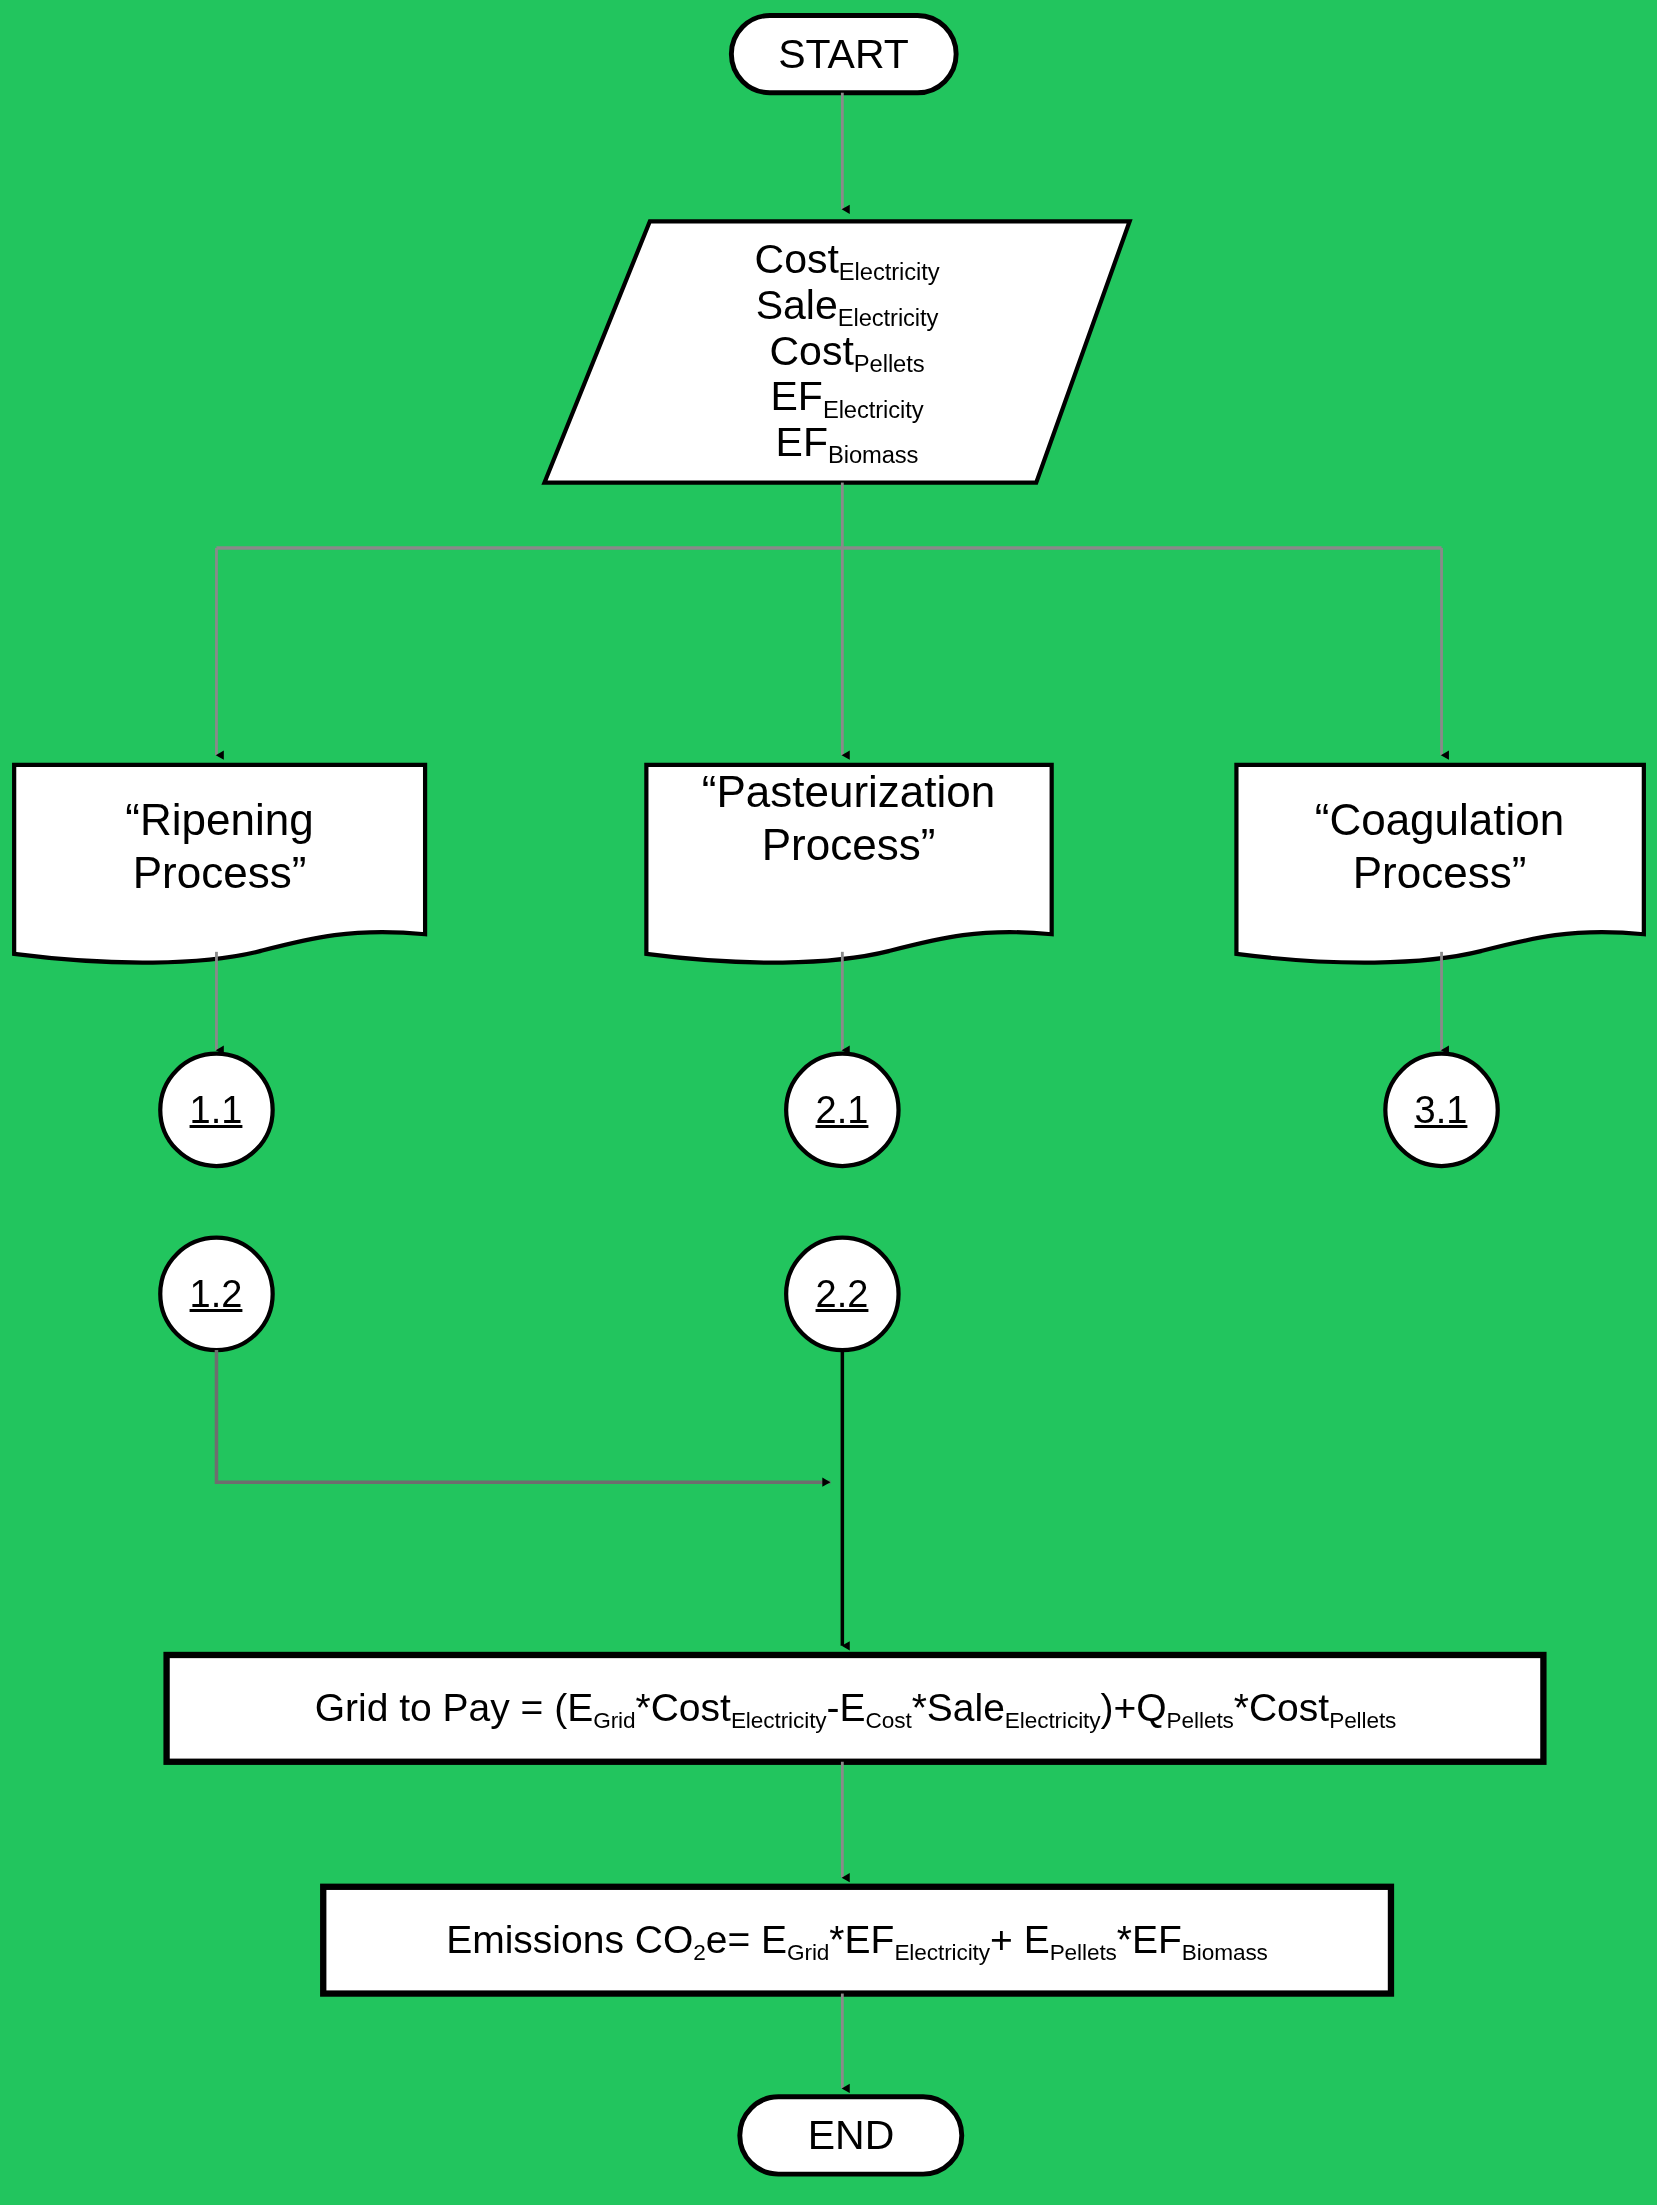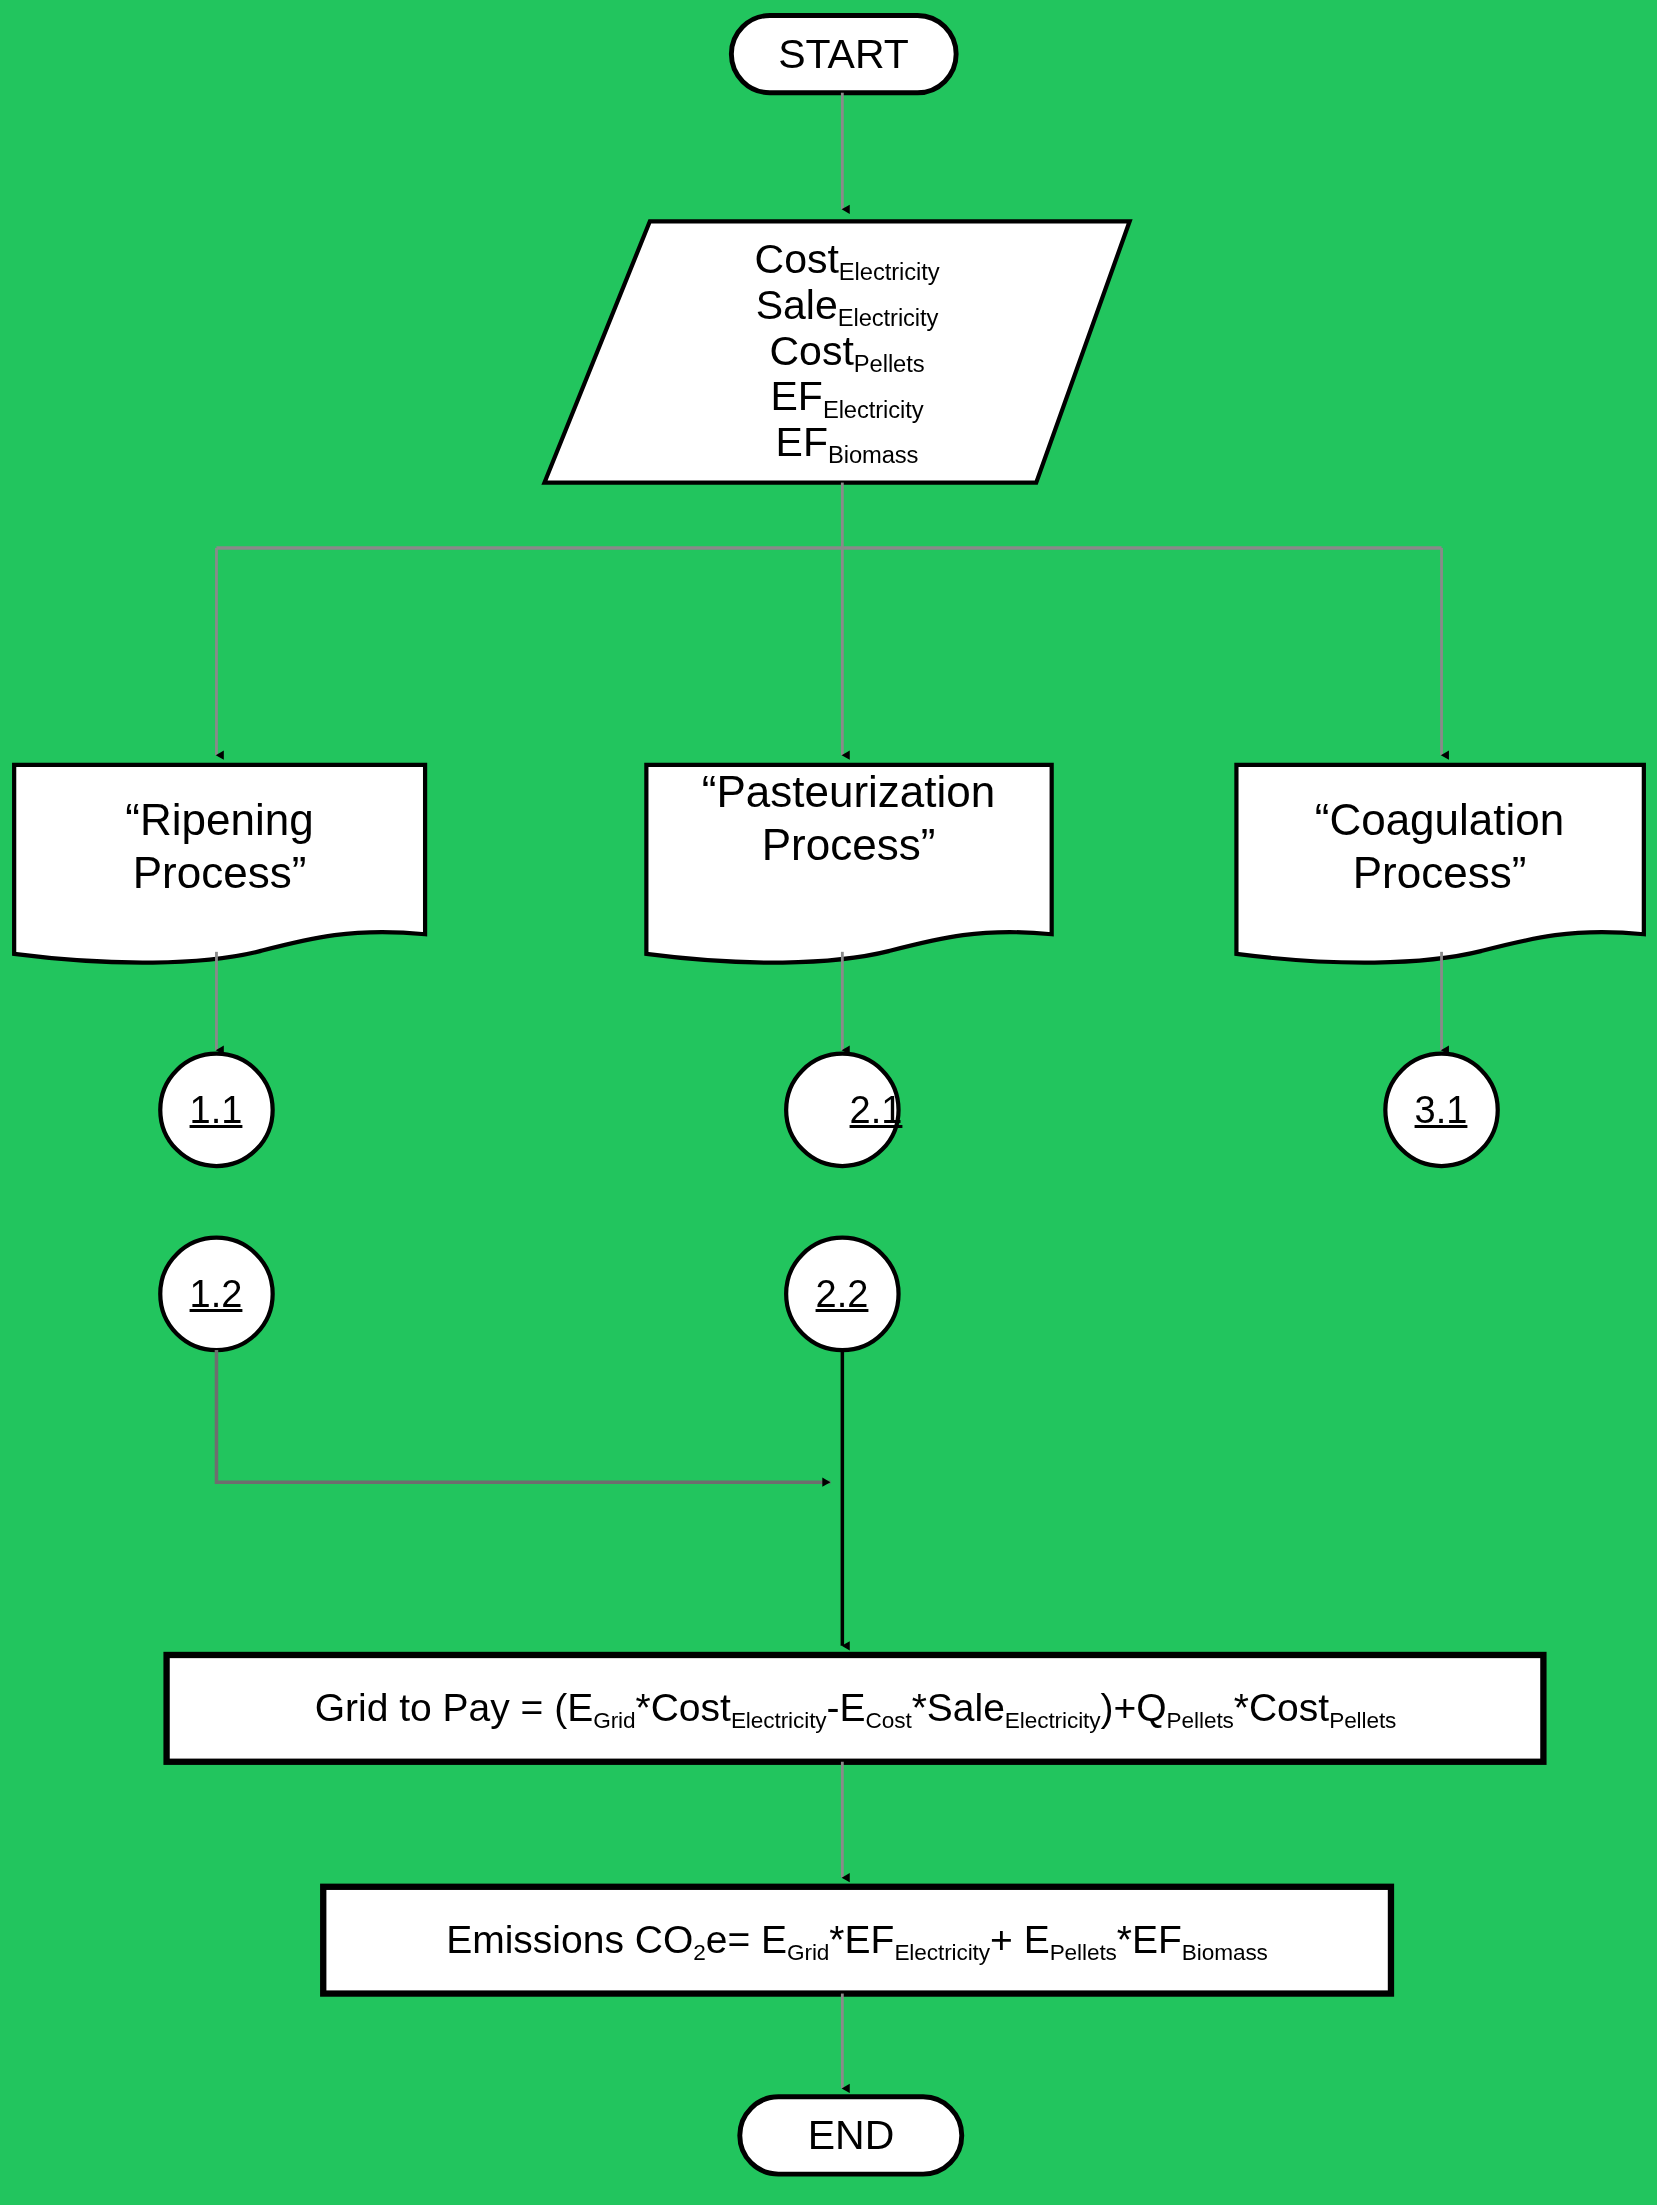--- a/index.html
+++ b/index.html
@@ -153,21 +153,21 @@
   </div>
 
   <div class="node-text" style="left:1236px; top:776px; width:407px; height:141px;">
     <div class="proc-wrap t-proc">
       <div>“Coagulation</div>
       <div>Process”</div>
     </div>
   </div>
 
   <div class="node-text t-conn" style="left:160px; top:1054px; width:112px; height:112px;">1.1</div>
-  <div class="node-text t-conn" style="left:820px; top:1054px; width:112px; height:112px;">2.1</div>
+  <div class="node-text t-conn" style="left:786px; top:1054px; width:112px; height:112px;">2.1</div>
   <div class="node-text t-conn" style="left:1385px; top:1054px; width:112px; height:112px;">3.1</div>
 
   <div class="node-text t-conn" style="left:160px; top:1238px; width:112px; height:112px;">1.2</div>
   <div class="node-text t-conn" style="left:786px; top:1238px; width:112px; height:112px;">2.2</div>
 
   <div class="node-text t-form" style="left:167px; top:1655px; width:1377px; height:107px;">
     <div>
       <span>Grid to Pay = (E</span><sub>Grid</sub><span>*Cost</span><sub>Electricity</sub><span>-E</span><sub>Cost</sub><span>*Sale</span><sub>Electricity</sub><span>)+Q</span><sub>Pellets</sub><span>*Cost</span><sub>Pellets</sub>
     </div>
   </div>

